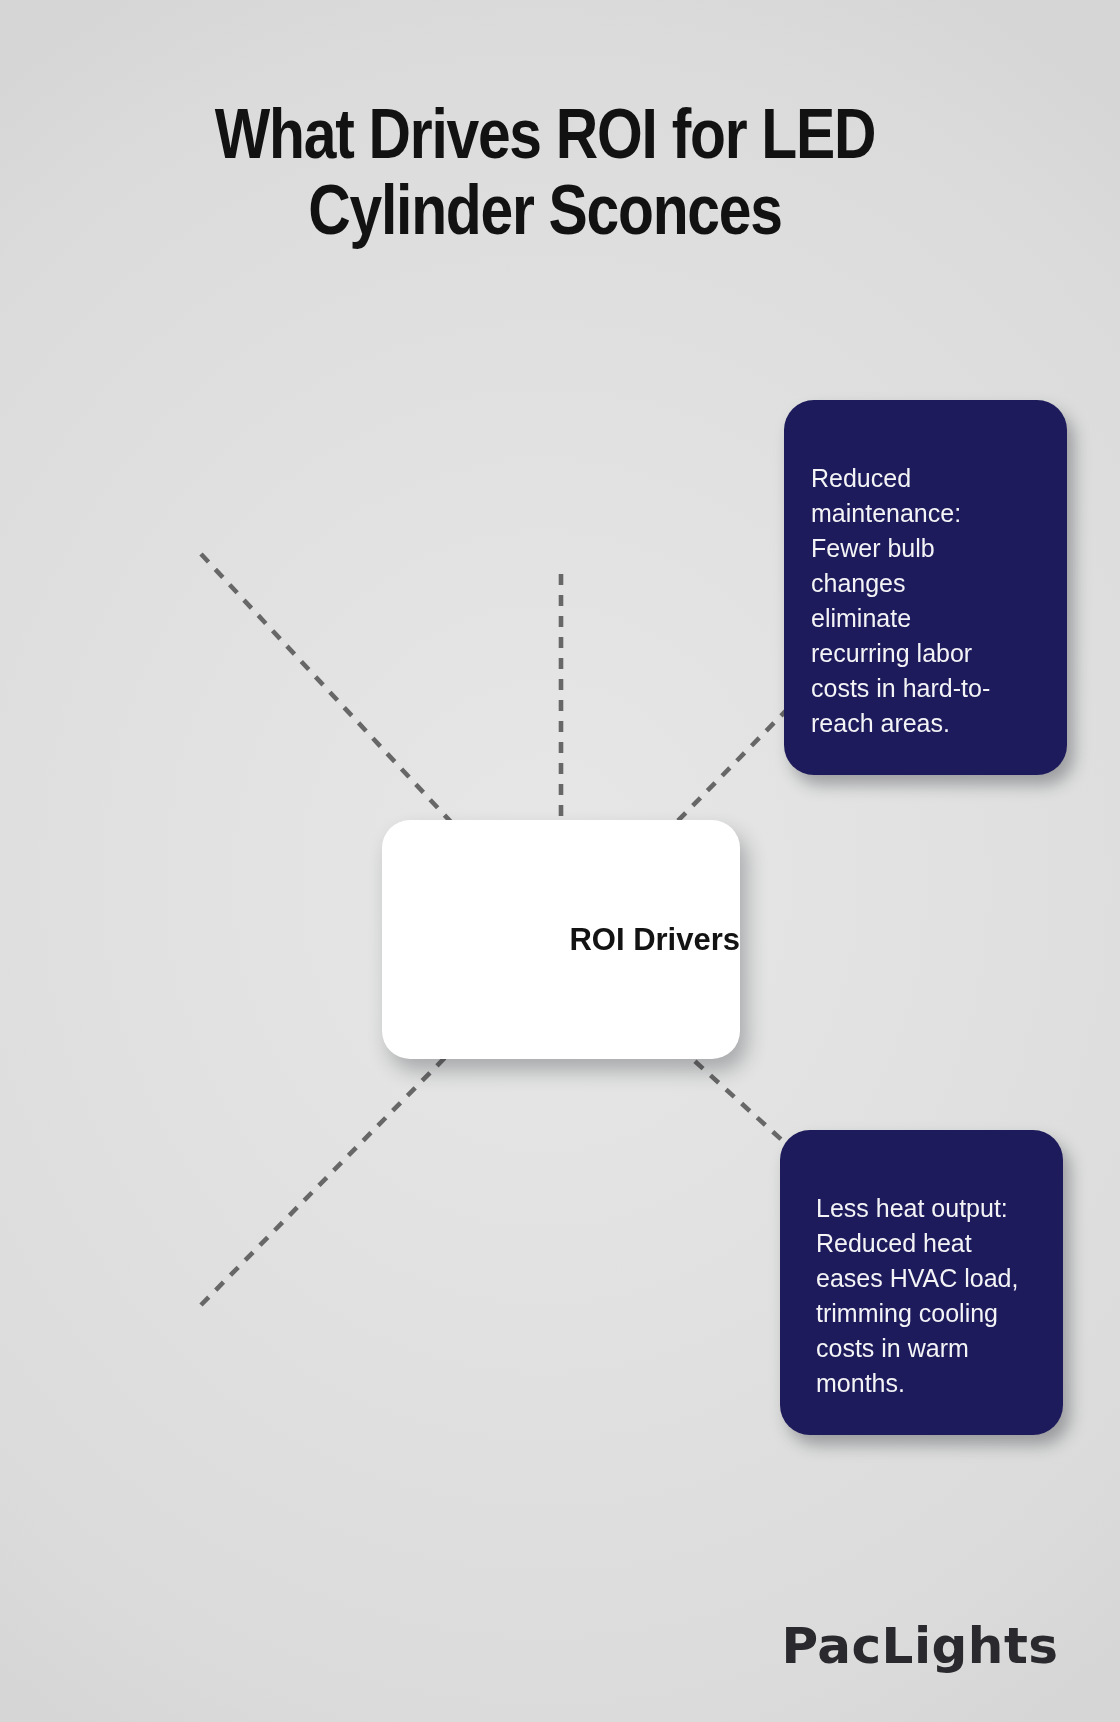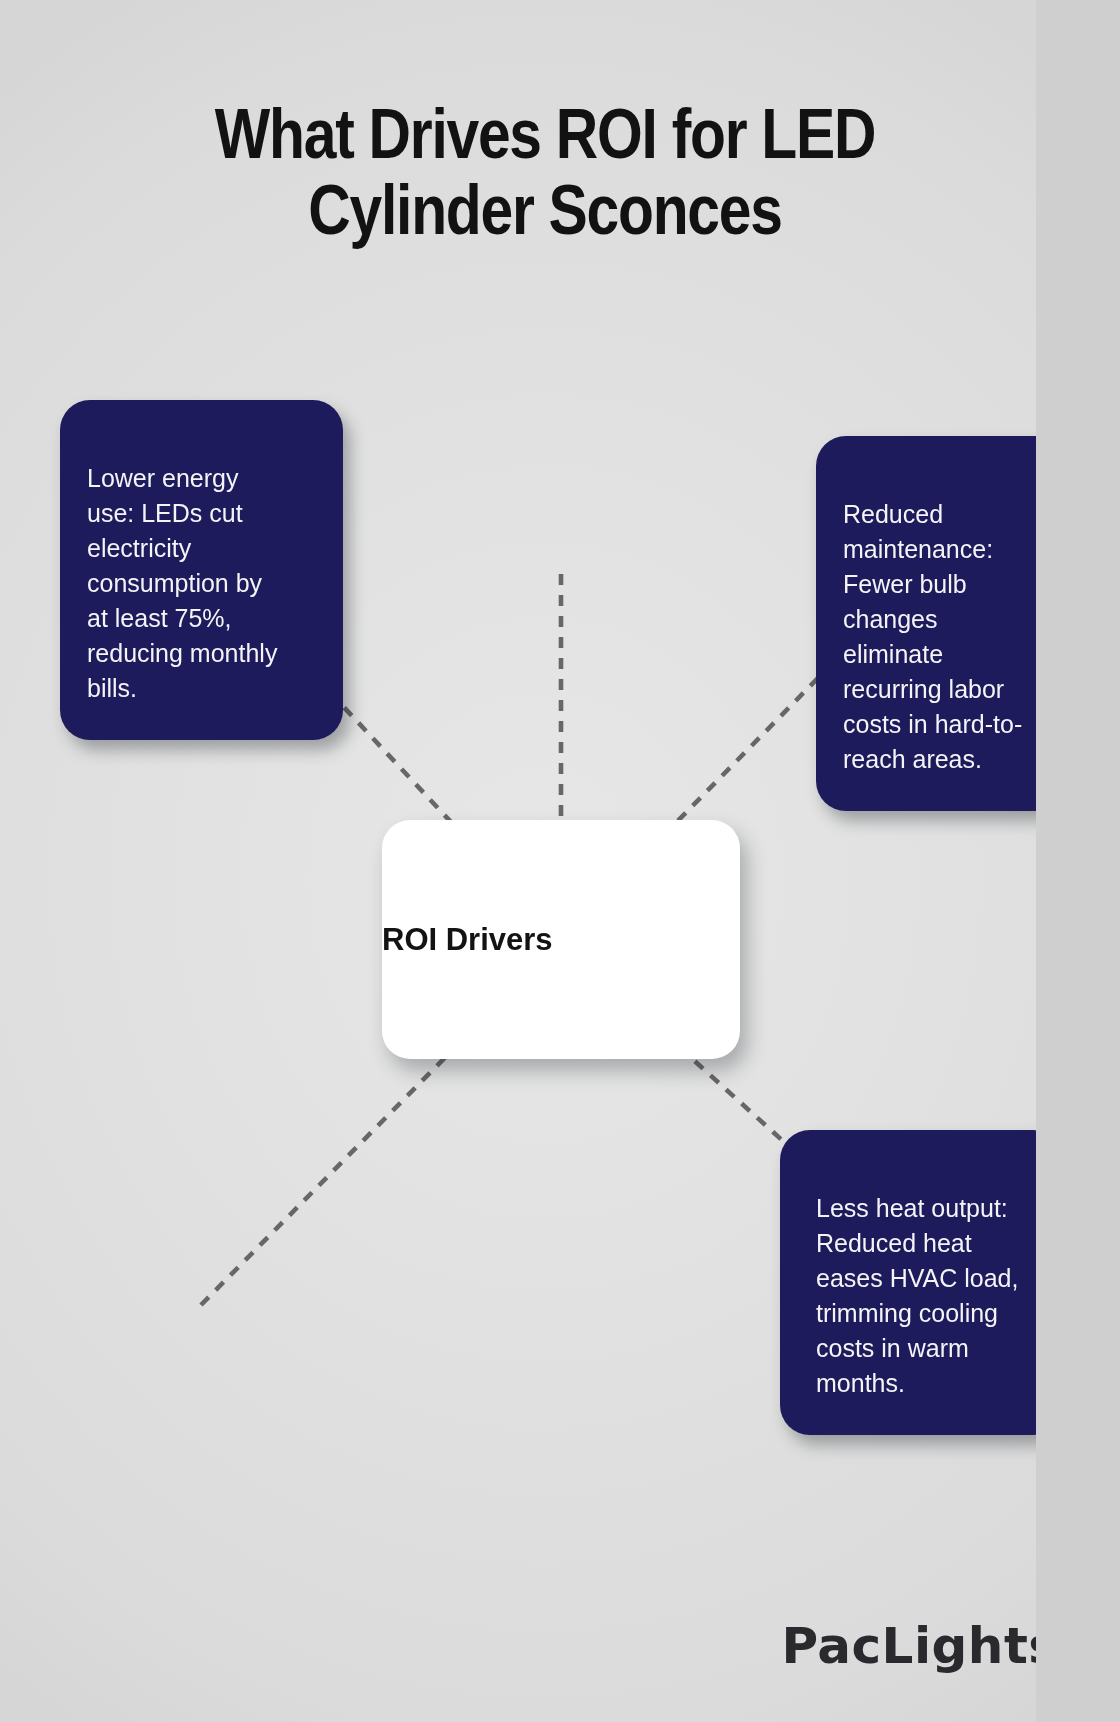--- a/index.html
+++ b/index.html
@@ -2,21 +2,21 @@
 <html><head>
 <meta charset="utf-8">
 <style>
   html, body {
     margin: 0;
     padding: 0;
     background: #cfcfcf;
   }
   .canvas {
     position: relative;
-    width: 1036px;
+    width: 1120px;
     height: 1722px;
     overflow: hidden;
     background: radial-gradient(ellipse 900px 1000px at 545px 880px,
                 #e6e7e6 0%, #e0e1e0 45%, #dadbda 85%, #d5d6d5 100%);
     font-family: "Liberation Sans", sans-serif;
   }
   .title {
     position: absolute;
     top: 96px;
     left: 0;
@@ -51,36 +51,36 @@
     background: #1d1b5b;
     border-radius: 30px;
     color: #f4f4f7;
     font-size: 25px;
     line-height: 35px;
     white-space: pre-line;
     box-shadow: 7px 10px 16px rgba(35, 35, 45, 0.35);
   }
   .box-1 { left: 60px;  top: 400px; min-height: 308px; }
   .box-2 { left: 420px; top: 400px; min-height: 348px; }
-  .box-3 { left: 816px; top: 400px; min-height: 347px; margin-top: 36px; }
+  .box-3 { left: 784px; top: 400px; min-height: 347px; }
   .box-4 { left: 60px;  top: 1130px; min-height: 350px; }
   .box-5 { left: 780px; top: 1130px; min-height: 273px; padding-left: 36px; }
   .center-node {
     position: absolute;
     z-index: 3;
     left: 382px;
     top: 820px;
     width: 358px;
     height: 239px;
     background: #ffffff;
     border-radius: 28px;
     box-shadow: 7px 12px 20px rgba(35, 35, 45, 0.30);
     display: flex;
     align-items: center;
-    justify-content: flex-start;
+    justify-content: flex-end;
     color: #131313;
     font-size: 31px;
     font-weight: bold;
     letter-spacing: 0px;
   }
   .brand {
     position: absolute;
     z-index: 2;
     left: 770px;
     top: 1583px;
@@ -105,29 +105,20 @@
   </div>
 
   <svg class="connectors" viewBox="0 0 1120 1722" xmlns="http://www.w3.org/2000/svg">
     <line x1="201" y1="554" x2="561" y2="940"></line>
     <line x1="561" y1="574" x2="561" y2="940"></line>
     <line x1="921" y1="573" x2="561" y2="940"></line>
     <line x1="201" y1="1305" x2="561" y2="940"></line>
     <line x1="921" y1="1266" x2="561" y2="940"></line>
   </svg>
 
-  <div class="driver-box box-1">
-    <span>Lower energy
-use: LEDs cut
-electricity
-consumption by
-at least 75%,
-reducing monthly
-bills.</span>
-  </div>
 
 
   <div class="driver-box box-3">
     <span>Reduced
 maintenance:
 Fewer bulb
 changes
 eliminate
 recurring labor
 costs in hard-to-

